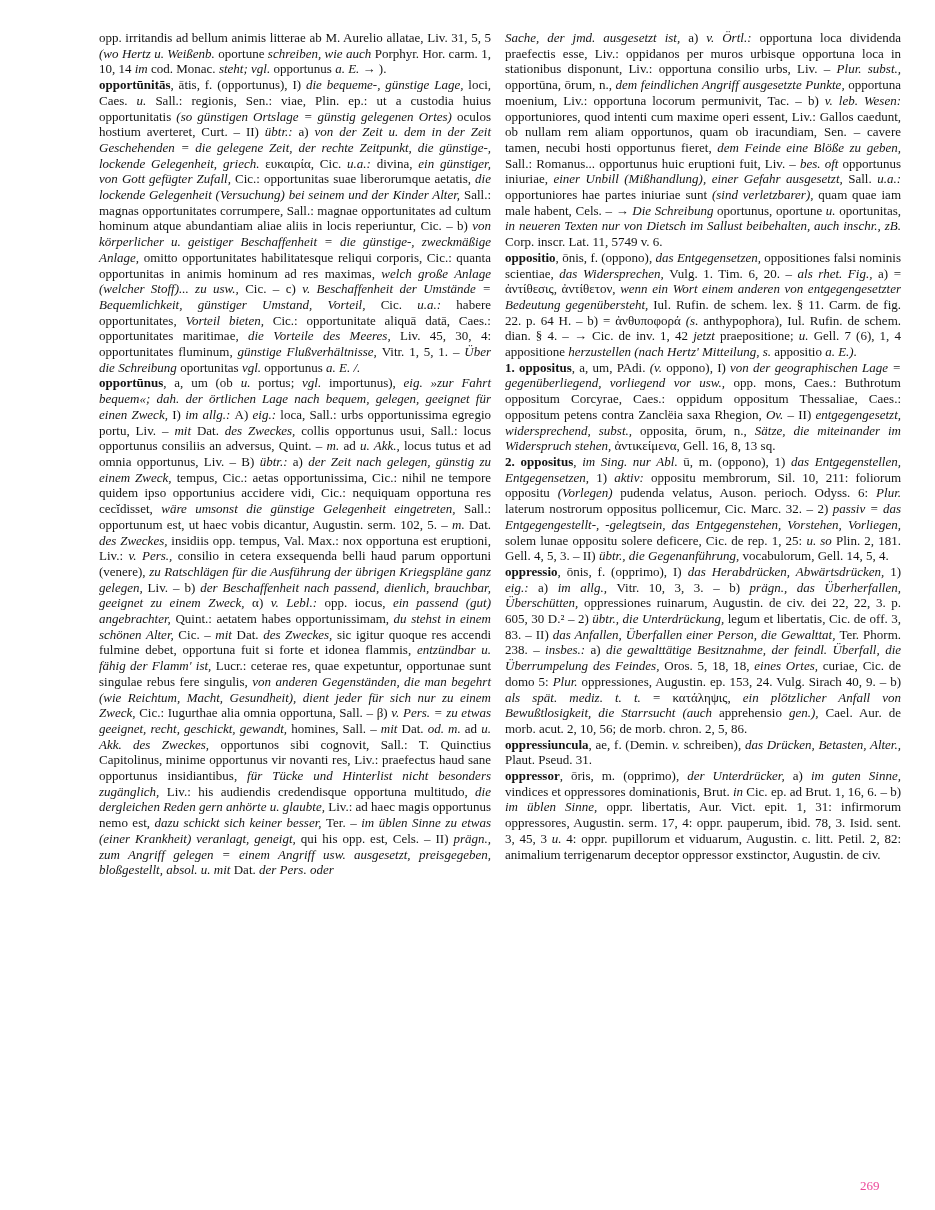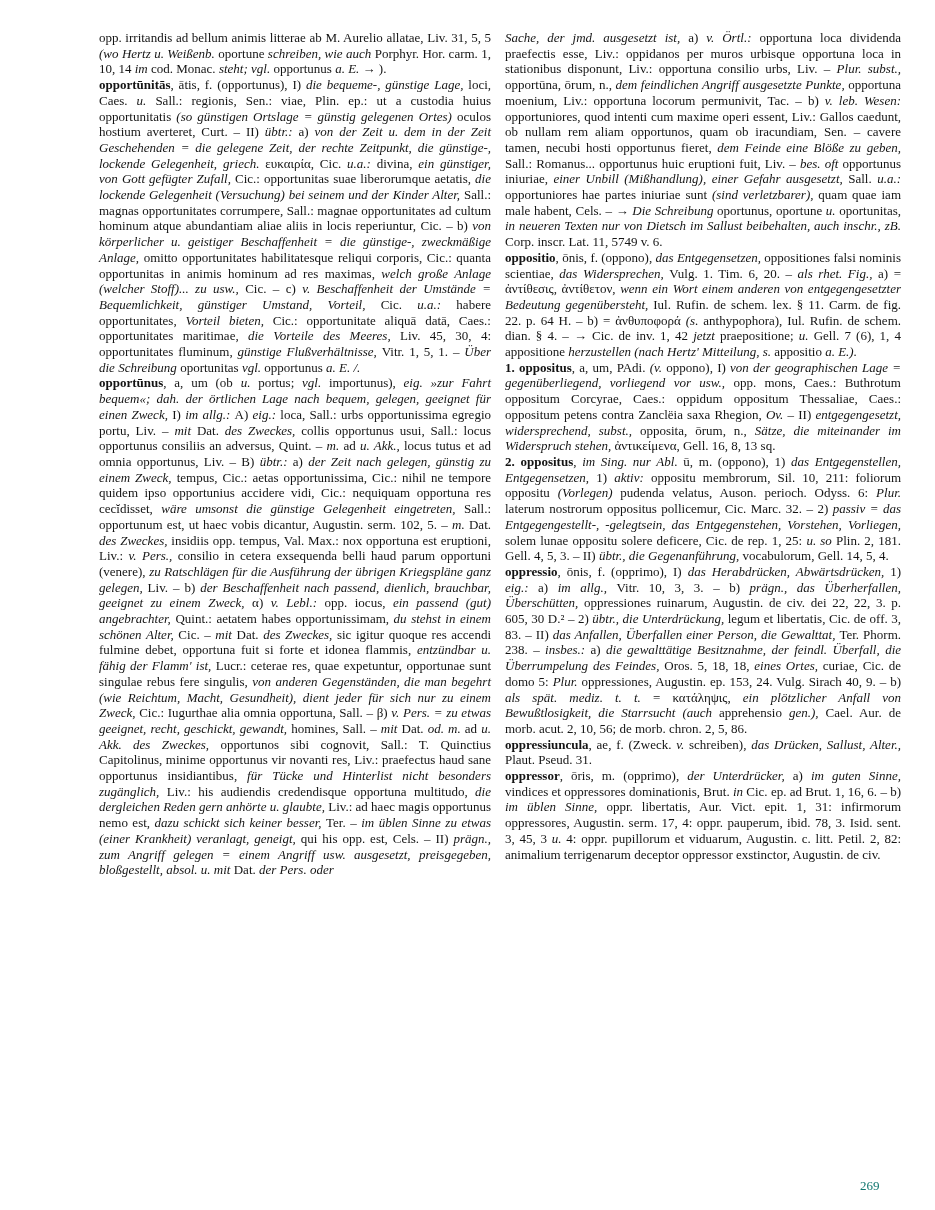--- a/index.html
+++ b/index.html
@@ -24,37 +24,37 @@
     line-height:15.7px;
     text-align:justify;
   }
   .col-right{width:396px;}
   p.para{margin:0;padding:0;}
   .i{font-style:italic;}
   .b{font-weight:bold;}
   .bi{font-weight:normal;font-style:italic;}
   .page-number{
     position:absolute;left:860px;top:1178px;
-    font-size:13px;color:#0f766e;
+    font-size:13px;color:#ec4899;
   }
 </style>
 </head>
 <body>
 
 <div class="page">
   <div class="columns">
     <div class="col" id="col-left">
         <p class="para"><span>opp. irritandis ad bellum animis litterae ab M. Aurelio allatae, Liv. 31, 5, 5 </span><span class="i">(wo Hertz u. Weißenb. </span><span>oportune </span><span class="i">schreiben, wie auch </span><span>Porphyr. Hor. carm. 1, 10, 14 </span><span class="i">im </span><span>cod. Monac. </span><span class="i">steht; vgl. </span><span>opportunus </span><span class="i">a. E. </span><span>→ ).</span></p>
         <p class="para"><span class="b">opportūnitās</span><span>, ātis, f. (opportunus), I) </span><span class="bi">die bequeme-, günstige Lage, </span><span>loci, Caes. </span><span class="i">u. </span><span>Sall.: regionis, Sen.: viae, Plin. ep.: ut a custodia huius opportunitatis </span><span class="i">(so günstigen Ortslage = günstig gelegenen Ortes) </span><span>oculos hostium averteret, Curt. – II) </span><span class="i">übtr.: </span><span>a) </span><span class="i">von der Zeit u. dem in der Zeit Geschehenden = die </span><span class="bi">gelegene Zeit, </span><span class="i">der </span><span class="bi">rechte Zeitpunkt, </span><span class="i">die </span><span class="bi">günstige-, lockende Gelegenheit, </span><span class="i">griech. </span><span>ευκαιρία, Cic. </span><span class="i">u.a.: </span><span>divina, </span><span class="i">ein günstiger, von Gott gefügter Zufall, </span><span>Cic.: opportunitas suae liberorumque aetatis, </span><span class="i">die lockende Gelegenheit (Versuchung) bei seinem und der Kinder Alter, </span><span>Sall.: magnas opportunitates corrumpere, Sall.: magnae opportunitates ad cultum hominum atque abundantiam aliae aliis in locis reperiuntur, Cic. – b) </span><span class="i">von körperlicher u. geistiger Beschaffenheit = die </span><span class="bi">günstige-, zweckmäßige Anlage, </span><span>omitto opportunitates habilitatesque reliqui corporis, Cic.: quanta opportunitas in animis hominum ad res maximas, </span><span class="i">welch große Anlage (welcher Stoff)... zu usw., </span><span>Cic. – c) </span><span class="i">v. Beschaffenheit der Umstände = </span><span class="bi">Bequemlichkeit, günstiger Umstand, Vorteil, </span><span>Cic. </span><span class="i">u.a.: </span><span>habere opportunitates, </span><span class="i">Vorteil bieten, </span><span>Cic.: opportunitate aliquā datā, Caes.: opportunitates maritimae, </span><span class="i">die Vorteile des Meeres, </span><span>Liv. 45, 30, 4: opportunitates fluminum, </span><span class="i">günstige Flußverhältnisse, </span><span>Vitr. 1, 5, 1. – </span><span class="i">Über die Schreibung </span><span>oportunitas </span><span class="i">vgl. </span><span>opportunus </span><span class="i">a. E. /.</span></p>
         <p class="para"><span class="b">opportūnus</span><span>, a, um (ob </span><span class="i">u. </span><span>portus; </span><span class="i">vgl. </span><span>importunus), </span><span class="i">eig. »zur Fahrt bequem«; dah. der örtlichen Lage nach </span><span class="bi">bequem, gelegen, geeignet </span><span class="i">für einen Zweck, </span><span>I) </span><span class="i">im allg.: </span><span>A) </span><span class="i">eig.: </span><span>loca, Sall.: urbs opportunissima egregio portu, Liv. – </span><span class="i">mit </span><span>Dat. </span><span class="i">des Zweckes, </span><span>collis opportunus usui, Sall.: locus opportunus consiliis an adversus, Quint. – </span><span class="i">m. </span><span>ad </span><span class="i">u. Akk., </span><span>locus tutus et ad omnia opportunus, Liv. – B) </span><span class="i">übtr.: </span><span>a) </span><span class="i">der Zeit nach </span><span class="bi">gelegen, günstig </span><span class="i">zu einem Zweck, </span><span>tempus, Cic.: aetas opportunissima, Cic.: nihil ne tempore quidem ipso opportunius accidere vidi, Cic.: nequiquam opportuna res cecĭdisset, </span><span class="i">wäre umsonst die günstige Gelegenheit eingetreten, </span><span>Sall.: opportunum est, ut haec vobis dicantur, Augustin. serm. 102, 5. – </span><span class="i">m. </span><span>Dat. </span><span class="i">des Zweckes, </span><span>insidiis opp. tempus, Val. Max.: nox opportuna est eruptioni, Liv.: </span><span class="i">v. Pers., </span><span>consilio in cetera exsequenda belli haud parum opportuni (venere), </span><span class="i">zu Ratschlägen für die Ausführung der übrigen Kriegspläne ganz gelegen, </span><span>Liv. – b) </span><span class="i">der Beschaffenheit nach </span><span class="bi">passend, dienlich, brauchbar, geeignet </span><span class="i">zu einem Zweck, </span><span>α) </span><span class="i">v. Lebl.: </span><span>opp. iocus, </span><span class="i">ein passend (gut) angebrachter, </span><span>Quint.: aetatem habes opportunissimam, </span><span class="i">du stehst in einem schönen Alter, </span><span>Cic. – </span><span class="i">mit </span><span>Dat. </span><span class="i">des Zweckes, </span><span>sic igitur quoque res accendi fulmine debet, opportuna fuit si forte et idonea flammis, </span><span class="i">entzündbar u. fähig der Flamm' ist, </span><span>Lucr.: ceterae res, quae expetuntur, opportunae sunt singulae rebus fere singulis, </span><span class="i">von anderen Gegenständen, die man begehrt (wie Reichtum, Macht, Gesundheit), dient jeder für sich nur zu einem Zweck, </span><span>Cic.: Iugurthae alia omnia opportuna, Sall. – β) </span><span class="i">v. Pers. = zu etwas </span><span class="bi">geeignet, recht, geschickt, gewandt, </span><span>homines, Sall. – </span><span class="i">mit </span><span>Dat. </span><span class="i">od. m. </span><span>ad </span><span class="i">u. Akk. des Zweckes, </span><span>opportunos sibi cognovit, Sall.: T. Quinctius Capitolinus, minime opportunus vir novanti res, Liv.: praefectus haud sane opportunus insidiantibus, </span><span class="i">für Tücke und Hinterlist nicht besonders zugänglich, </span><span>Liv.: his audiendis credendisque opportuna multitudo, </span><span class="i">die dergleichen Reden gern anhörte u. glaubte, </span><span>Liv.: ad haec magis opportunus nemo est, </span><span class="i">dazu schickt sich keiner besser, </span><span>Ter. – </span><span class="i">im üblen Sinne zu etwas (einer Krankheit) </span><span class="bi">veranlagt, geneigt, </span><span>qui his opp. est, Cels. – II) </span><span class="i">prägn., zum Angriff gelegen = einem Angriff usw. </span><span class="bi">ausgesetzt, preisgegeben, bloßgestellt, </span><span class="i">absol. u. mit </span><span>Dat. </span><span class="i">der Pers. oder </span></p>
       </div>
     <div class="col col-right" id="col-right">
         <p class="para"><span class="i">Sache, der jmd. ausgesetzt ist, </span><span>a) </span><span class="i">v. Örtl.: </span><span>opportuna loca dividenda praefectis esse, Liv.: oppidanos per muros urbisque opportuna loca in stationibus disponunt, Liv.: opportuna consilio urbs, Liv. – </span><span class="i">Plur. subst., </span><span>opportūna, ōrum, n., </span><span class="bi">dem feindlichen Angriff ausgesetzte Punkte, </span><span>opportuna moenium, Liv.: opportuna locorum permunivit, Tac. – b) </span><span class="i">v. leb. Wesen: </span><span>opportuniores, quod intenti cum maxime operi essent, Liv.: Gallos caedunt, ob nullam rem aliam opportunos, quam ob iracundiam, Sen. – cavere tamen, necubi hosti opportunus fieret, </span><span class="i">dem Feinde eine Blöße zu geben, </span><span>Sall.: Romanus... opportunus huic eruptioni fuit, Liv. – </span><span class="i">bes. oft </span><span>opportunus iniuriae, </span><span class="i">einer Unbill (Mißhandlung), einer Gefahr ausgesetzt, </span><span>Sall. </span><span class="i">u.a.: </span><span>opportuniores hae partes iniuriae sunt </span><span class="i">(sind verletzbarer), </span><span>quam quae iam male habent, Cels. – → </span><span class="i">Die Schreibung </span><span>oportunus, oportune </span><span class="i">u. </span><span>oportunitas, </span><span class="i">in neueren Texten nur von Dietsch im Sallust beibehalten, auch inschr., zB. </span><span>Corp. inscr. Lat. 11, 5749 v. 6.</span></p>
         <p class="para"><span class="b">oppositio</span><span>, ōnis, f. (oppono), </span><span class="bi">das Entgegensetzen, </span><span>oppositiones falsi nominis scientiae, </span><span class="i">das Widersprechen, </span><span>Vulg. 1. Tim. 6, 20. – </span><span class="i">als rhet. Fig., </span><span>a) = ἀντίθεσις, ἀντίθετον, </span><span class="i">wenn ein Wort einem anderen von entgegengesetzter Bedeutung gegenübersteht, </span><span>Iul. Rufin. de schem. lex. § 11. Carm. de fig. 22. p. 64 H. – b) = ἀνθυποφορά </span><span class="i">(s. </span><span>anthypophora), </span><span>Iul. Rufin. de schem. dian. § 4. – → Cic. de inv. 1, 42 </span><span class="i">jetzt </span><span>praepositione; </span><span class="i">u. </span><span>Gell. 7 (6), 1, 4 appositione </span><span class="i">herzustellen (nach Hertz' Mitteilung, s. </span><span>appositio </span><span class="i">a. E.).</span></p>
         <p class="para"><span class="b">1. oppositus</span><span>, a, um, PAdi. </span><span class="i">(v. </span><span>oppono), </span><span>I) </span><span class="i">von der geographischen Lage = </span><span class="bi">gegenüberliegend, vorliegend </span><span class="i">vor usw., </span><span>opp. mons, Caes.: Buthrotum oppositum Corcyrae, Caes.: oppidum oppositum Thessaliae, Caes.: oppositum petens contra Zanclëia saxa Rhegion, </span><span class="i">Ov. </span><span>– II) </span><span class="bi">entgegengesetzt, widersprechend, </span><span class="i">subst., </span><span>opposita, ōrum, n., </span><span class="bi">Sätze, die miteinander im Widerspruch stehen, </span><span>ἀντικείμενα, Gell. 16, 8, 13 sq.</span></p>
         <p class="para"><span class="b">2. oppositus</span><span>, </span><span class="i">im Sing. nur Abl. </span><span>ū, m. (oppono), 1) </span><span class="bi">das Entgegenstellen, Entgegensetzen, </span><span>1) </span><span class="i">aktiv: </span><span>oppositu membrorum, Sil. 10, 211: foliorum oppositu </span><span class="i">(Vorlegen) </span><span>pudenda velatus, Auson. perioch. Odyss. 6: </span><span class="i">Plur. </span><span>laterum nostrorum oppositus pollicemur, Cic. Marc. 32. – 2) </span><span class="i">passiv = das </span><span class="bi">Entgegengestellt-, -gelegtsein, </span><span class="i">das </span><span class="bi">Entgegenstehen, Vorstehen, Vorliegen, </span><span>solem lunae oppositu solere deficere, Cic. de rep. 1, 25: </span><span class="i">u. so </span><span>Plin. 2, 181. Gell. 4, 5, 3. – II) </span><span class="i">übtr., die </span><span class="bi">Gegenanführung, </span><span>vocabulorum, Gell. 14, 5, 4.</span></p>
         <p class="para"><span class="b">oppressio</span><span>, ōnis, f. (opprimo), I) </span><span class="i">das </span><span class="bi">Herabdrücken, Abwärtsdrücken, </span><span>1) </span><span class="i">eig.: </span><span>a) </span><span class="i">im allg., </span><span>Vitr. 10, 3, 3. – b) </span><span class="i">prägn., das </span><span class="bi">Überherfallen, Überschütten, </span><span>oppressiones ruinarum, Augustin. de civ. dei 22, 22, 3. p. 605, 30 D.² – 2) </span><span class="i">übtr., die </span><span class="bi">Unterdrückung, </span><span>legum et libertatis, Cic. de off. 3, 83. – II) </span><span class="i">das </span><span class="bi">Anfallen, Überfallen </span><span class="i">einer Person, die </span><span class="bi">Gewalttat, </span><span>Ter. Phorm. 238. – </span><span class="i">insbes.: </span><span>a) </span><span class="i">die </span><span class="bi">gewalttätige Besitznahme, </span><span class="i">der feindl. </span><span class="bi">Überfall, </span><span class="i">die </span><span class="bi">Überrumpelung </span><span class="i">des Feindes, </span><span>Oros. 5, 18, 18, </span><span class="i">eines Ortes, </span><span>curiae, Cic. de domo 5: </span><span class="i">Plur. </span><span>oppressiones, Augustin. ep. 153, 24. Vulg. Sirach 40, 9. – b) </span><span class="i">als spät. mediz. t. t. </span><span>= κατάληψις, </span><span class="i">ein </span><span class="bi">plötzlicher Anfall von Bewußtlosigkeit, die Starrsucht </span><span class="i">(auch </span><span>apprehensio </span><span class="i">gen.), </span><span>Cael. Aur. de morb. acut. 2, 10, 56; de morb. chron. 2, 5, 86.</span></p>
-        <p class="para"><span class="b">oppressiuncula</span><span>, ae, f. (Zweck. </span><span class="i">v. </span><span>schreiben), </span><span class="i">das </span><span class="bi">Drücken, Sallust, </span><span class="i">Alter., </span><span>Plaut. Pseud. 31.</span></p>
+        <p class="para"><span class="b">oppressiuncula</span><span>, ae, f. (Demin. </span><span class="i">v. </span><span>schreiben), </span><span class="i">das </span><span class="bi">Drücken, Betasten, </span><span class="i">Alter., </span><span>Plaut. Pseud. 31.</span></p>
         <p class="para"><span class="b">oppressor</span><span>, ōris, m. (opprimo), </span><span class="i">der </span><span class="bi">Unterdrücker, </span><span>a) </span><span class="i">im guten Sinne, </span><span>vindices et oppressores dominationis, Brut. </span><span class="i">in </span><span>Cic. ep. ad Brut. 1, 16, 6. – b) </span><span class="i">im üblen Sinne, </span><span>oppr. libertatis, Aur. Vict. epit. 1, 31: infirmorum oppressores, Augustin. serm. 17, 4: oppr. pauperum, ibid. 78, 3. Isid. sent. 3, 45, 3 </span><span class="i">u. </span><span>4: oppr. pupillorum et viduarum, Augustin. c. litt. Petil. 2, 82: animalium terrigenarum deceptor oppressor exstinctor, Augustin. de civ.</span></p>
       </div>
   </div>
   <div class="page-number">269</div>
 </div>
 
 </body></html>

